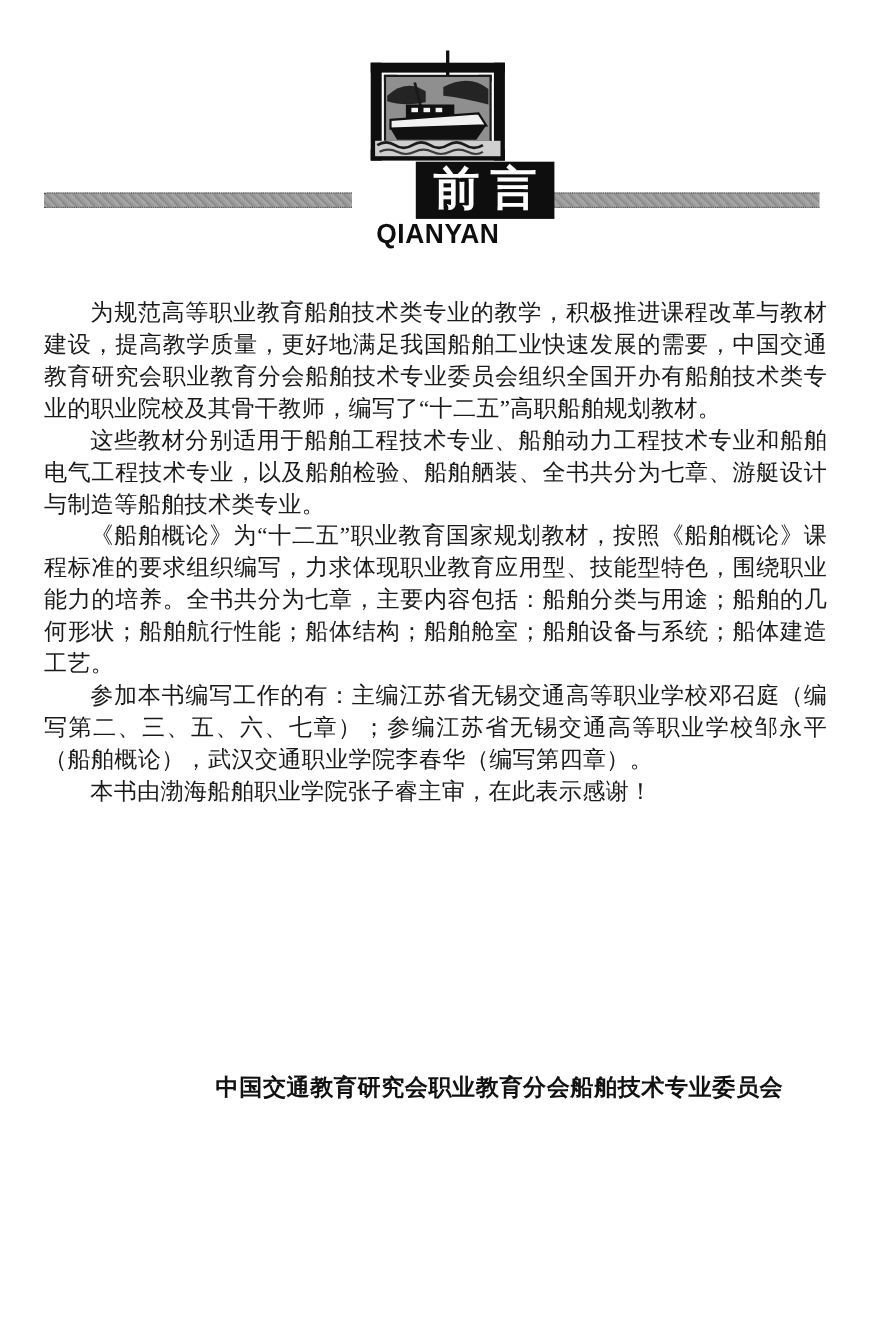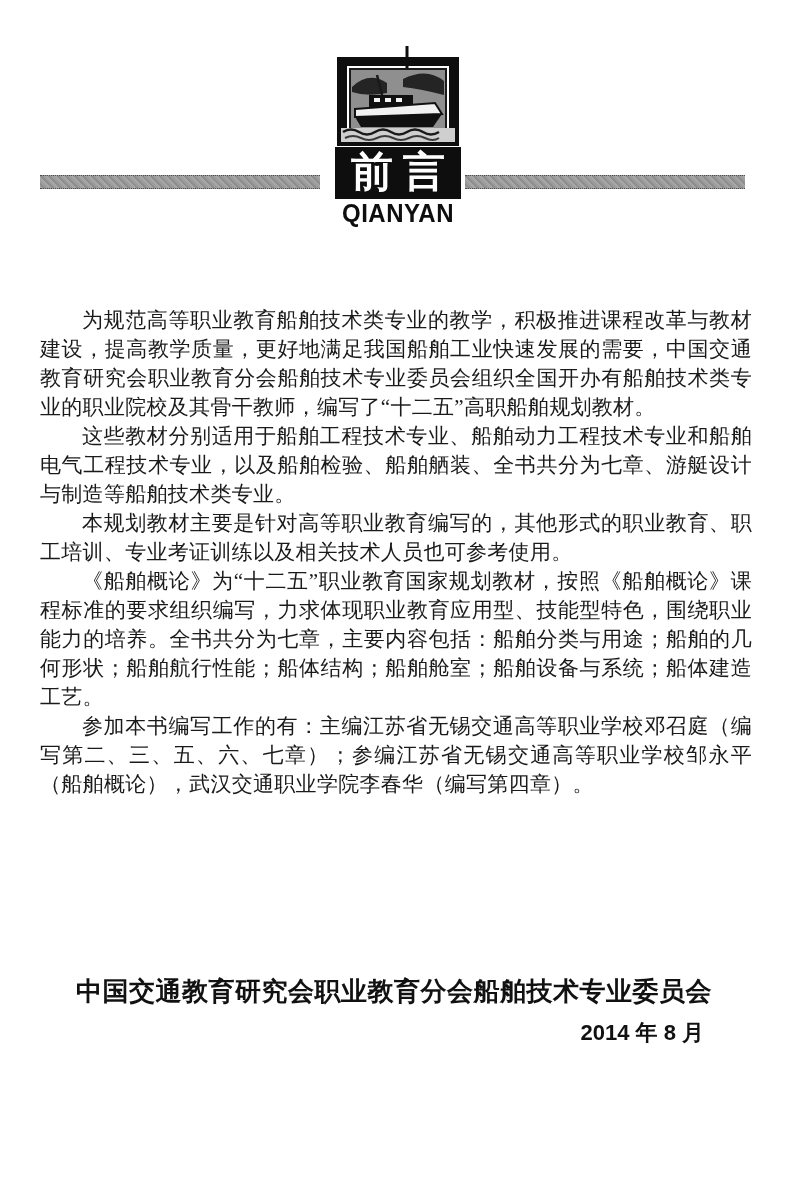--- a/index.html
+++ b/index.html
@@ -45,59 +45,59 @@
     width: 126px;
     height: 52px;
     background: #0e0e0e;
     color: #ffffff;
     font-weight: bold;
     font-size: 42px;
     line-height: 50px;
     letter-spacing: 10px;
     text-indent: 10px;
     font-family: "Liberation Serif", "DejaVu Serif", serif;
+    margin-left: 43px;
   }
   .logo-sub {
     margin-top: 1px;
     font-family: "Liberation Sans", "DejaVu Sans", sans-serif;
     font-weight: 800;
     font-size: 24px;
     letter-spacing: 0.5px;
     color: #0e0e0e;
     transform: scaleY(1.05);
   }
 
   
   .content {
     position: absolute;
     top: 270px;
     left: 40px;
     width: 712px;
-    margin-top: 36px;
   }
   .content p {
     margin: 0;
     text-indent: 2em;
     font-size: 21px;
     line-height: 29px;
     text-align: justify;
     letter-spacing: 0.3px;
   }
 
   
   .signature {
     position: absolute;
     top: 974px;
     right: 78px;
     text-align: right;
     font-family: "Liberation Sans", "DejaVu Sans", sans-serif;
     font-weight: bold;
     color: #111;
   }
-  .signature .org  { font-size: 26px; letter-spacing: 0.5px; }
+  .signature .org  { font-size: 21px; letter-spacing: 0.5px; }
   .signature .date { font-size: 22px; margin-top: 9px; padding-right: 8px; }
 </style>
 </head>
 <body>
 
 <div class="page">
 
   <div class="header">
     <div class="bar bar-left"></div>
     <div class="bar bar-right"></div>
@@ -138,23 +138,22 @@
         <path d="M10,93 q8,-4 16,0 t16,0 t16,0 t16,0 t16,0 t14,0" fill="none" stroke="#3a3a3a" stroke-width="2"></path>
       </svg>
       <div class="logo-title">前言</div>
       <div class="logo-sub">QIANYAN</div>
     </div>
   </div>
 
   <div class="content">
     <p>为规范高等职业教育船舶技术类专业的教学，积极推进课程改革与教材建设，提高教学质量，更好地满足我国船舶工业快速发展的需要，中国交通教育研究会职业教育分会船舶技术专业委员会组织全国开办有船舶技术类专业的职业院校及其骨干教师，编写了“十二五”高职船舶规划教材。</p>
     <p>这些教材分别适用于船舶工程技术专业、船舶动力工程技术专业和船舶电气工程技术专业，以及船舶检验、船舶舾装、全书共分为七章、游艇设计与制造等船舶技术类专业。</p>
-    <p>本规划教材主要是针对高等职业教育编写的，其他形式的职业教育、职工培训、专业考证训练以及相关技术人员也可参考使用。</p>
     <p>《船舶概论》为“十二五”职业教育国家规划教材，按照《船舶概论》课程标准的要求组织编写，力求体现职业教育应用型、技能型特色，围绕职业能力的培养。全书共分为七章，主要内容包括：船舶分类与用途；船舶的几何形状；船舶航行性能；船体结构；船舶舱室；船舶设备与系统；船体建造工艺。</p>
     <p>参加本书编写工作的有：主编江苏省无锡交通高等职业学校邓召庭（编写第二、三、五、六、七章）；参编江苏省无锡交通高等职业学校邹永平（船舶概论），武汉交通职业学院李春华（编写第四章）。</p>
+    <p>本书由渤海船舶职业学院张子睿主审，在此表示感谢！</p>
   </div>
 
   <div class="signature">
     <div class="org">中国交通教育研究会职业教育分会船舶技术专业委员会</div>
-    <div class="date">2014 年 8 月</div>
   </div>
 
 </div>
 
 </body></html>

